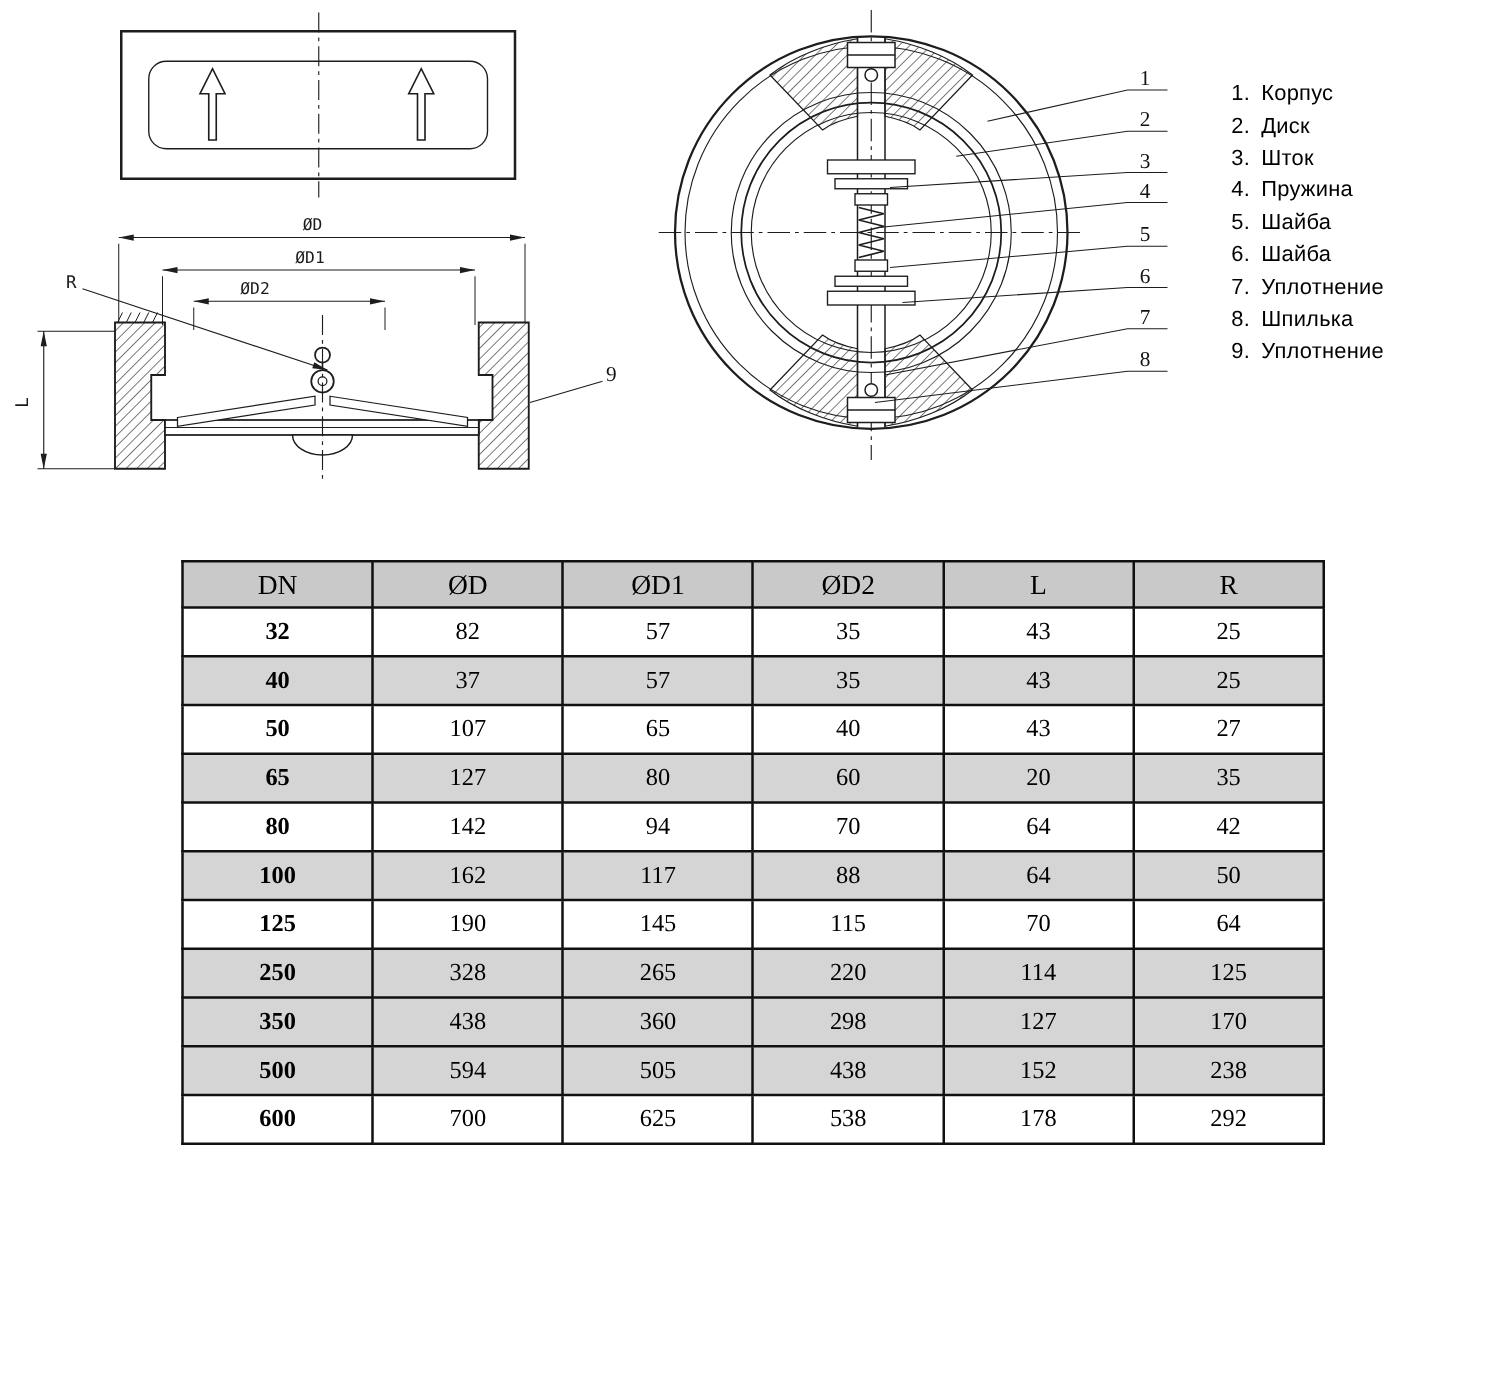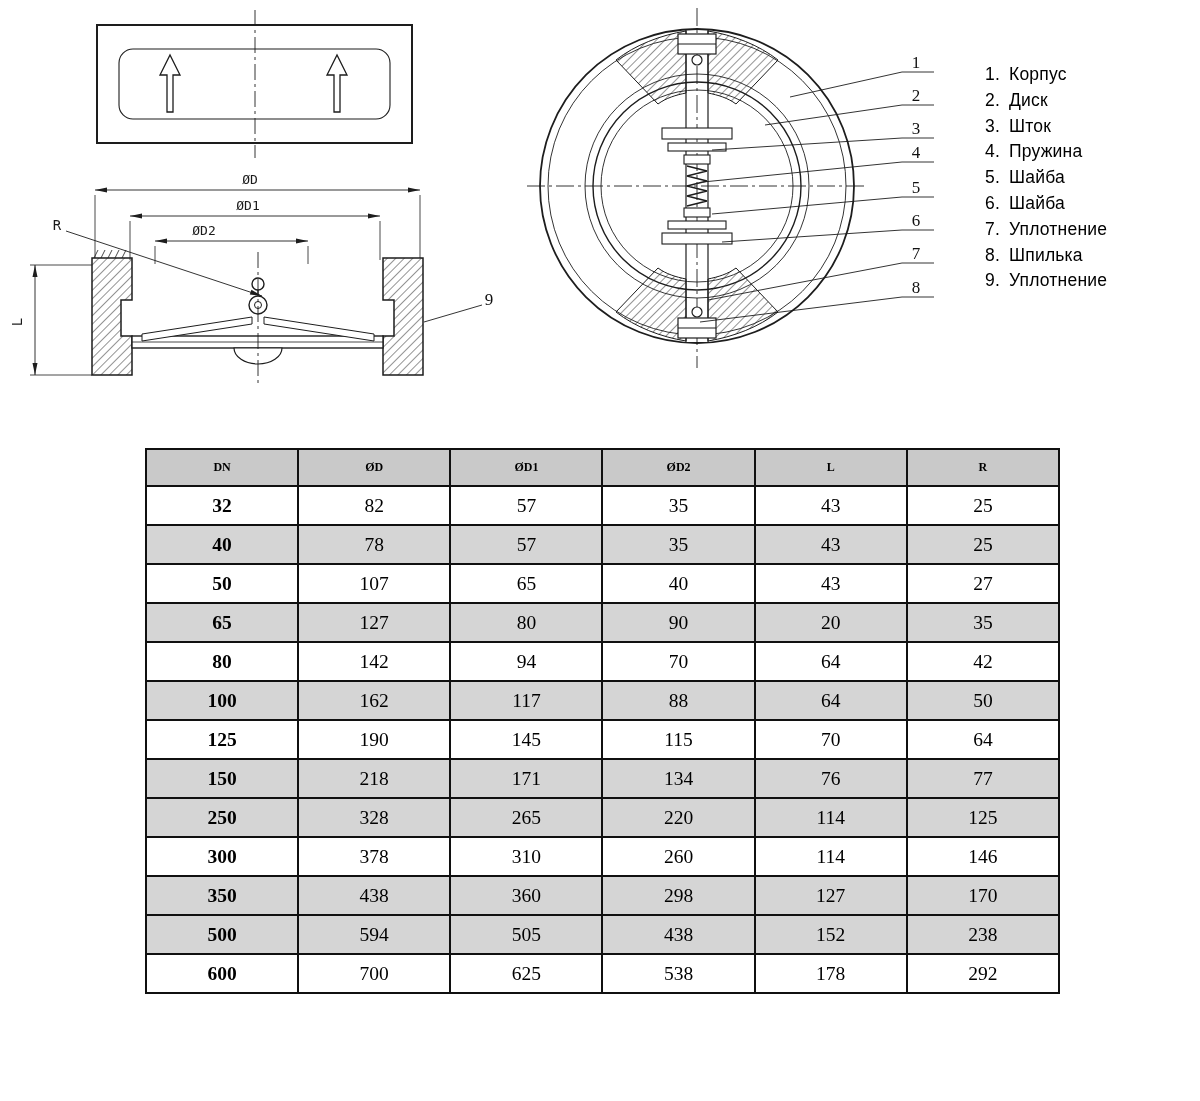--- a/index.html
+++ b/index.html
@@ -31,21 +31,21 @@
     position:absolute; left:145px; top:448px; width:915px;
     border-collapse:collapse; border:2px solid #101010;
     table-layout:fixed;
   }
   table.dims th, table.dims td {
     border:2px solid #101010; text-align:center; vertical-align:middle;
     font-family:"Liberation Serif", serif; padding:0;
   }
   table.dims th {
     height:37px; background:var(--header-bg, #c9c9c9);
-    font-size:12px; font-weight:bold;
+    font-size:22px; font-weight:normal;
   }
   table.dims td { height:39px; font-size:19.5px; background:#ffffff; }
   table.dims td.dn { font-weight:bold; }
   table.dims tr.alt td { background:var(--alt-bg, #d4d4d4); }
 </style>
 </head>
 <body>
 
 <div class="page">
 
@@ -212,39 +212,39 @@
         <tr>
           <td class="dn">32</td>
           <td>82</td>
           <td>57</td>
           <td>35</td>
           <td>43</td>
           <td>25</td>
         </tr>
         <tr class="alt">
           <td class="dn">40</td>
-          <td>78</td>
+          <td>37</td>
           <td>57</td>
           <td>35</td>
           <td>43</td>
           <td>25</td>
         </tr>
         <tr>
           <td class="dn">50</td>
           <td>107</td>
           <td>65</td>
           <td>40</td>
           <td>43</td>
           <td>27</td>
         </tr>
         <tr class="alt">
           <td class="dn">65</td>
           <td>127</td>
           <td>80</td>
-          <td>90</td>
+          <td>60</td>
           <td>20</td>
           <td>35</td>
         </tr>
         <tr>
           <td class="dn">80</td>
           <td>142</td>
           <td>94</td>
           <td>70</td>
           <td>64</td>
           <td>42</td>
@@ -259,43 +259,27 @@
         </tr>
         <tr>
           <td class="dn">125</td>
           <td>190</td>
           <td>145</td>
           <td>115</td>
           <td>70</td>
           <td>64</td>
         </tr>
         <tr class="alt">
-          <td class="dn">150</td>
-          <td>218</td>
-          <td>171</td>
-          <td>134</td>
-          <td>76</td>
-          <td>77</td>
-        </tr>
-        <tr class="alt">
           <td class="dn">250</td>
           <td>328</td>
           <td>265</td>
           <td>220</td>
           <td>114</td>
           <td>125</td>
         </tr>
-        <tr>
-          <td class="dn">300</td>
-          <td>378</td>
-          <td>310</td>
-          <td>260</td>
-          <td>114</td>
-          <td>146</td>
-        </tr>
         <tr class="alt">
           <td class="dn">350</td>
           <td>438</td>
           <td>360</td>
           <td>298</td>
           <td>127</td>
           <td>170</td>
         </tr>
         <tr class="alt">
           <td class="dn">500</td>

